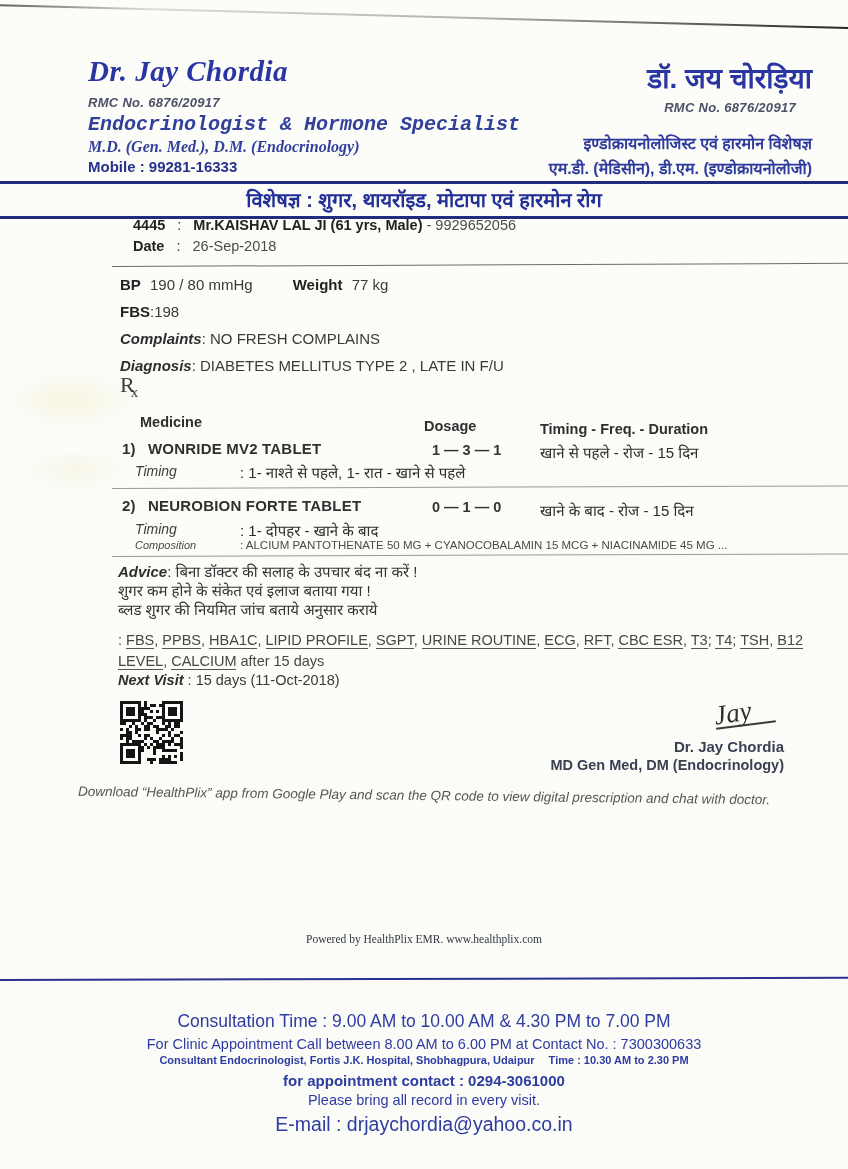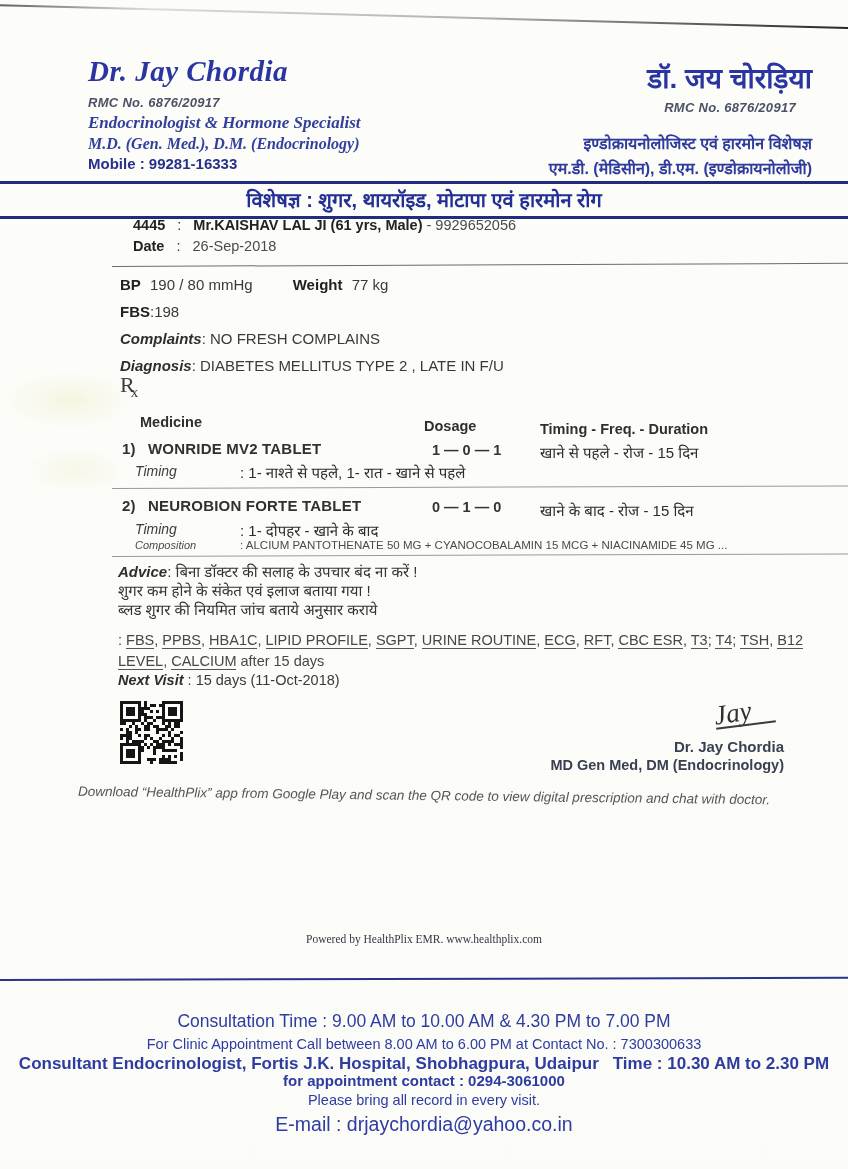--- a/index.html
+++ b/index.html
@@ -8,21 +8,21 @@
         background-image:radial-gradient(ellipse 90px 40px at 70px 400px, rgba(240,238,200,.5), rgba(240,238,200,0) 70%),
                          radial-gradient(ellipse 70px 30px at 75px 470px, rgba(240,238,205,.4), rgba(240,238,205,0) 70%),
                          linear-gradient(#fcfcf9,#fbfbf7);
         color:#333;}
   .abs{position:absolute;}
   .scan-top{position:absolute;left:-6px;top:4px;width:870px;height:2px;
             background:linear-gradient(90deg, rgba(40,40,40,.75), rgba(40,40,40,.15) 18%, rgba(40,40,40,.35) 55%, rgba(20,20,20,.95));
             transform:rotate(1.55deg);transform-origin:left center;border-radius:2px;}
   .doc-name{font-family:"Liberation Serif",serif;font-weight:bold;font-style:italic;font-size:29px;color:#2a35a2;letter-spacing:.5px;}
   .hdr-rmc{font-style:italic;font-weight:bold;font-size:13px;color:#4b5066;letter-spacing:.3px;}
-  .hdr-spec{font-family:Liberation Serif, serif;font-style:italic;font-size:17px;color:#32409c;font-weight:bold;}
+  .hdr-spec{font-family:Liberation Mono, monospace;font-style:italic;font-size:20px;color:#32409c;font-weight:bold;}
   .hdr-deg{font-family:"Liberation Serif",serif;font-style:italic;font-size:16px;color:#32409c;font-weight:bold;}
   .hdr-mob{font-weight:bold;font-size:15px;color:#27308c;}
   .hindi-name{font-weight:bold;font-size:28px;color:#2a35a2;}
   .hindi-hdr{font-weight:bold;font-size:16px;color:#2e3b9c;}
   .banner{position:absolute;left:0;top:181px;width:848px;border-top:3px solid #222b7e;border-bottom:3px solid #222b7e;
           text-align:center;padding:2px 0 3px 0;}
   .banner-text{font-weight:bold;font-size:20px;color:#222f96;}
   .plabel{font-weight:bold;color:#222;}
   .hr-thin{position:absolute;height:1px;background:#6b6b6b;transform-origin:left center;}
   .hr-navy{position:absolute;height:2px;background:#27338f;transform-origin:left center;}
@@ -98,21 +98,21 @@
   </div>
 
   <div>
     <div class="abs" style="left:140px;top:414px;font-weight:bold;font-size:14.5px;color:#2f2f2f;">Medicine</div>
     <div class="abs" style="left:424px;top:418px;font-weight:bold;font-size:14.5px;color:#2f2f2f;">Dosage</div>
     <div class="abs" style="left:540px;top:421px;font-weight:bold;font-size:14.5px;color:#2f2f2f;">Timing - Freq. - Duration</div>
 
     <div>
       <div class="abs med-name" style="left:122px;top:440px;">1)</div>
       <div class="abs med-name" style="left:148px;top:440px;">WONRIDE MV2 TABLET</div>
-      <div class="abs" style="left:432px;top:442px;font-weight:bold;font-size:14.5px;color:#333;">1 — 0 — 1</div>
+      <div class="abs" style="left:432px;top:442px;font-weight:bold;font-size:14.5px;color:#333;">1 — 3 — 1</div>
       <div class="abs hindi-cell" style="left:540px;top:442px;">खाने से पहले - रोज - 15 दिन</div>
       <div class="abs" style="left:135px;top:463px;font-style:italic;font-size:14px;color:#3c3c3c;">Timing</div>
       <div class="abs hindi-cell" style="left:240px;top:462px;">: 1- नाश्ते से पहले, 1- रात - खाने से पहले</div>
     </div>
     <div class="hr-thin" style="left:112px;top:488px;width:736px;background:#9a9a9a;transform:rotate(-0.2deg);"></div>
 
     <div>
       <div class="abs med-name" style="left:122px;top:497px;">2)</div>
       <div class="abs med-name" style="left:148px;top:497px;">NEUROBION FORTE TABLET</div>
       <div class="abs" style="left:432px;top:499px;font-weight:bold;font-size:14.5px;color:#333;">0 — 1 — 0</div>
@@ -293,19 +293,19 @@
     <div style="font-size:14.5px;margin-top:2px;">MD Gen Med, DM (Endocrinology)</div>
   </div>
 
   <div class="abs" style="left:64px;top:788px;width:720px;text-align:center;font-style:italic;font-size:13.5px;color:#555;transform:rotate(0.7deg);">Download “HealthPlix” app from Google Play and scan the QR code to view digital prescription and chat with doctor.</div>
 
   <div class="abs" style="left:0;top:933px;width:848px;text-align:center;font-family:'Liberation Serif',serif;font-size:11.5px;color:#323846;">Powered by HealthPlix EMR. www.healthplix.com</div>
 
   <div class="hr-navy" style="left:0;top:979px;width:848px;transform:rotate(-0.15deg);"></div>
   <div class="foot" style="top:1011px;font-size:17.5px;">Consultation Time : 9.00 AM to 10.00 AM &amp; 4.30 PM to 7.00 PM</div>
   <div class="foot" style="top:1036px;font-size:14.5px;">For Clinic Appointment Call between 8.00 AM  to 6.00 PM at Contact No. : 7300300633</div>
-  <div class="foot" style="top:1054px;font-size:17px;font-weight:bold;text-align:center;">
+  <div class="foot" style="top:1054px;font-size:11px;font-weight:bold;text-align:center;">
     <span>Consultant Endocrinologist, Fortis J.K. Hospital, Shobhagpura, Udaipur</span><span style="margin-left:14px;">Time : 10.30 AM to 2.30 PM</span>
   </div>
   <div class="foot" style="top:1072px;font-size:15px;font-weight:bold;">for appointment contact : 0294-3061000</div>
   <div class="foot" style="top:1092px;font-size:14.5px;">Please bring all record in every visit.</div>
   <div class="foot" style="top:1113px;font-size:19.5px;">E-mail : drjaychordia@yahoo.co.in</div>
 </div>
 
 </body></html>

